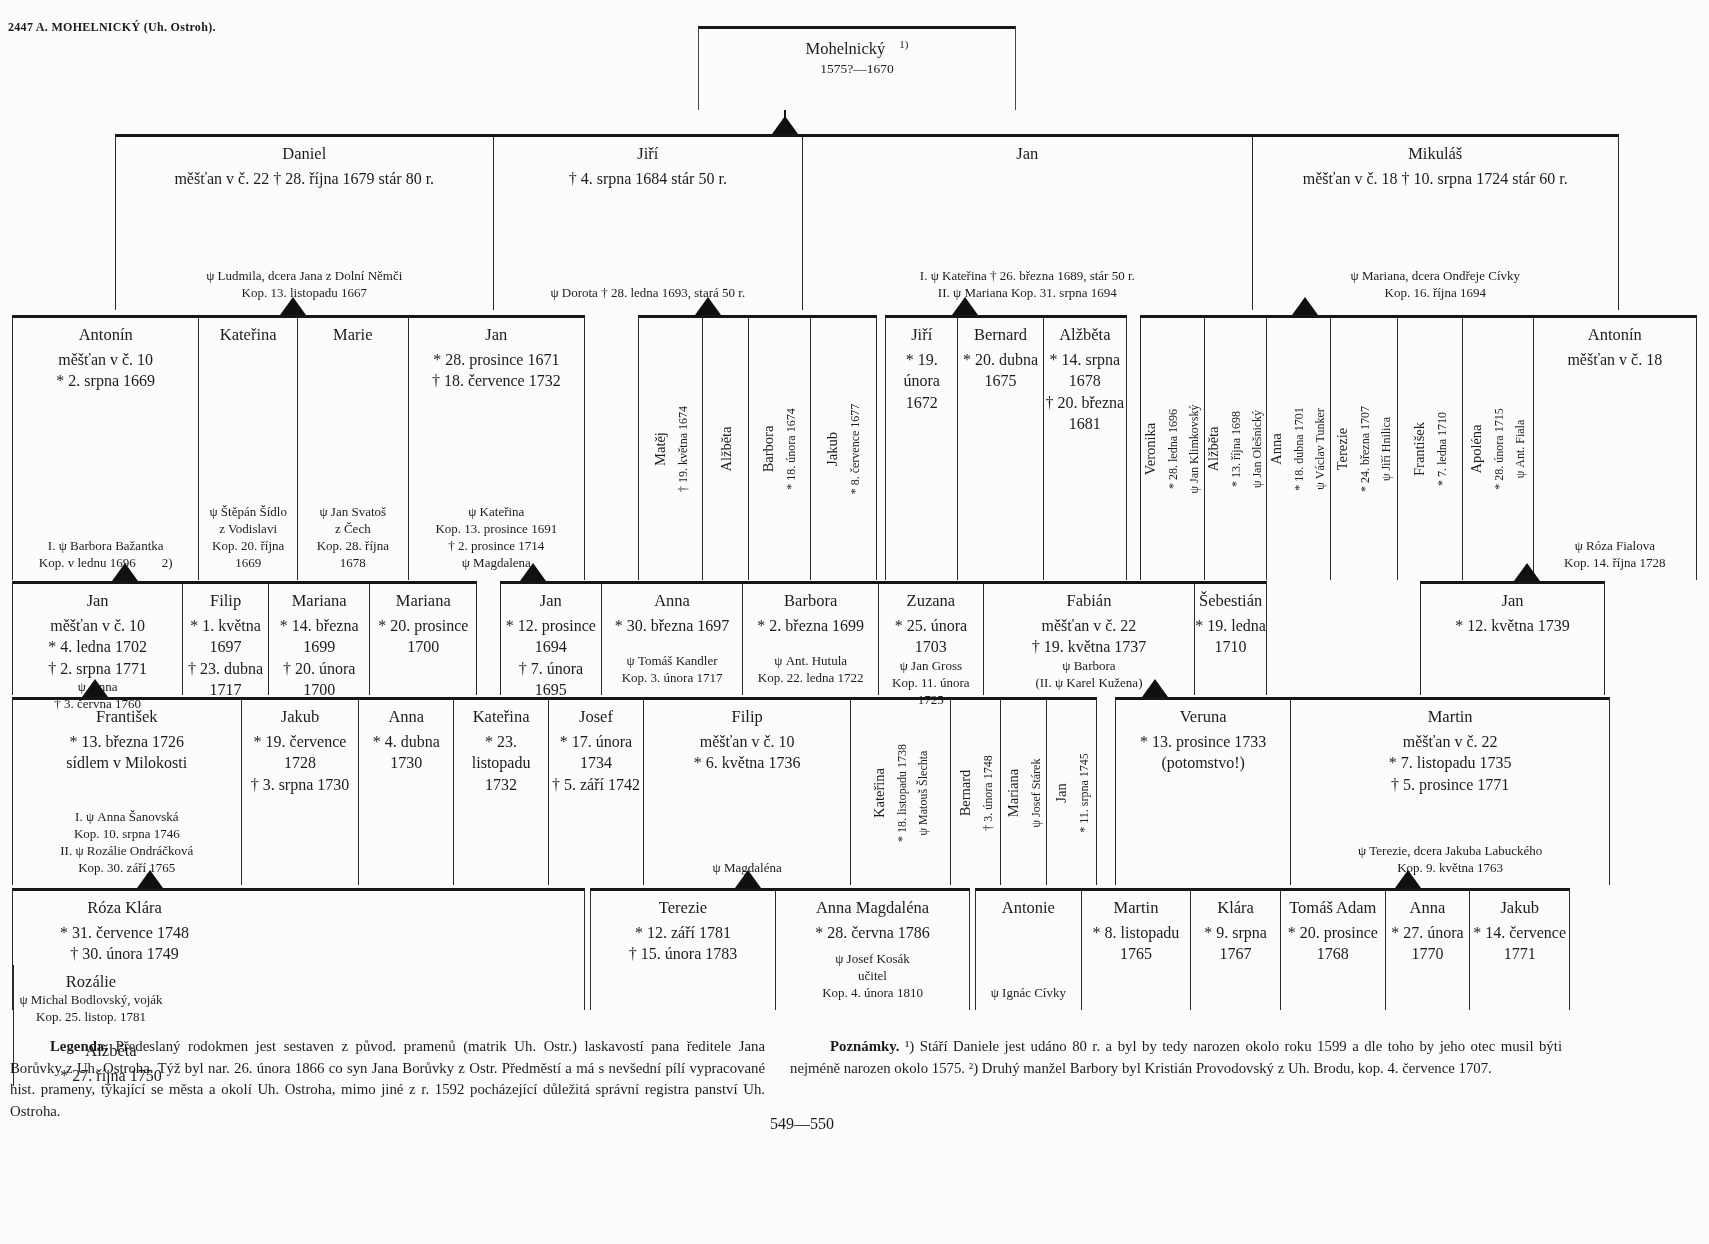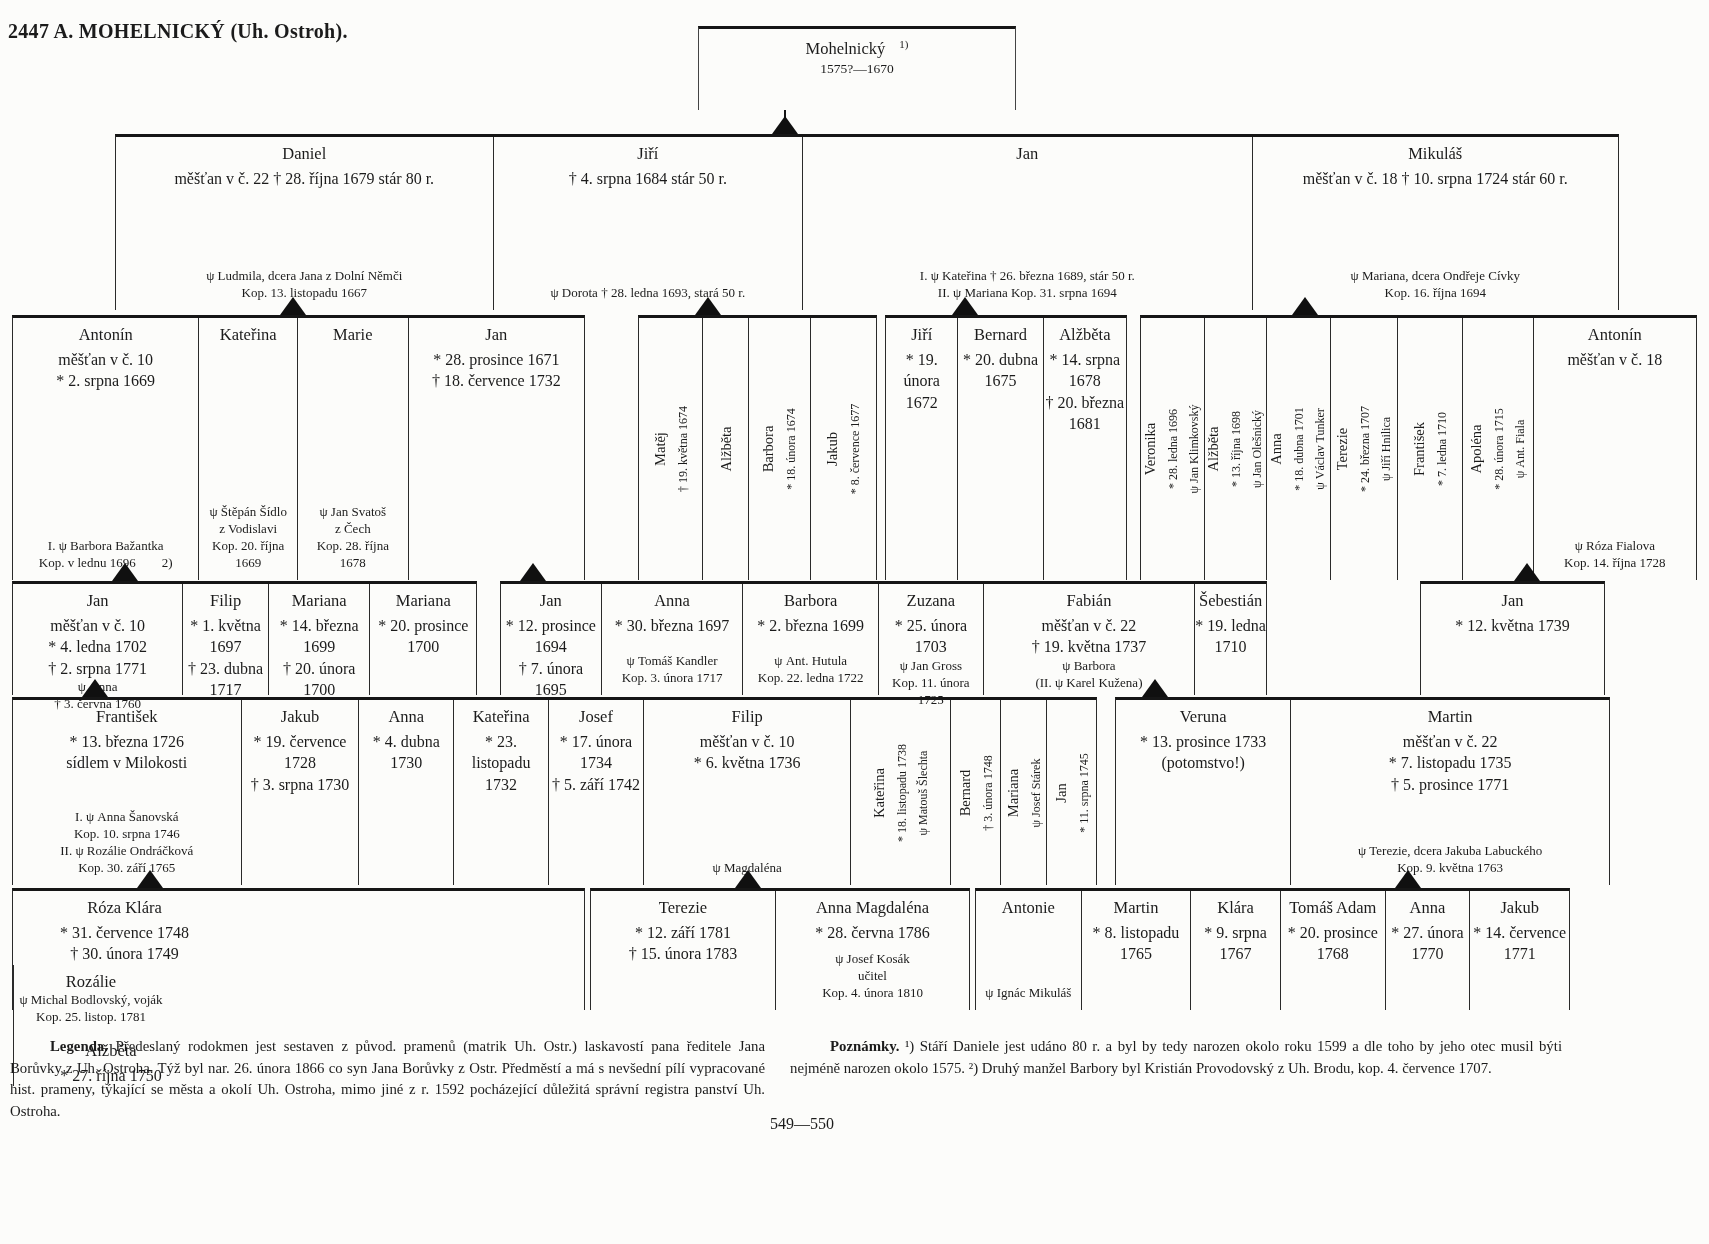--- a/index.html
+++ b/index.html
@@ -3,21 +3,21 @@
 <meta charset="utf-8">
 <style>
   html,body{margin:0;padding:0;}
   body{
     width:1709px;height:1244px;position:relative;
     background:#fcfcfa;color:#1b1b1b;
     font-family:"Liberation Serif","DejaVu Serif",serif;
     overflow:hidden;
   }
   .abs{position:absolute;}
-  .page-title{font-weight:bold;font-size:20px;letter-spacing:.3px;}
+  .page-title{font-weight:bold;font-size:12px;letter-spacing:.3px;}
   
   .g{
     position:absolute;display:flex;align-items:stretch;box-sizing:border-box;
     border-top:3px solid #161616;border-left:1px solid #2a2a2a;border-right:1px solid #2a2a2a;
   }
   .c{
     box-sizing:border-box;display:flex;flex-direction:column;align-items:center;
     padding-top:7px;text-align:center;
   }
   .c + .c, .vc + .c, .c + .vc, .vc + .vc{border-left:1px solid #2a2a2a;}
@@ -118,20 +118,24 @@
     <div class="d"></div>
     <div class="m">ψ Jan Svatoš
 z Čech
 Kop. 28. října
 1678</div>
   </div>
   <div class="c" style="width:177px;">
     <div class="n">Jan</div>
     <div class="d">* 28. prosince 1671
 † 18. července 1732</div>
+    <div class="m">ψ Kateřina
+Kop. 13. prosince 1691
+† 2. prosince 1714
+ψ Magdalena</div>
   </div>
 </div>
 
 <div class="g" style="left:638px;top:315px;width:239px;height:265px;">
   <div class="vc" style="width:64px;">
     <div class="vwrap" style="width:245px;">
       <div class="vn">Matěj</div>
       <div class="vd">† 19. května 1674</div>
     </div>
   </div>
@@ -417,21 +421,21 @@
     <div class="d">* 28. června 1786</div>
     <div class="m">ψ Josef Kosák
 učitel
 Kop. 4. února 1810</div>
   </div>
 </div>
 
 <div class="g" style="left:975px;top:888px;width:595px;height:122px;">
   <div class="c" style="width:105px;">
     <div class="n">Antonie</div>
-    <div class="m">ψ Ignác Mikuláš</div>
+    <div class="m">ψ Ignác Cívky</div>
   </div>
   <div class="c" style="width:110px;">
     <div class="n">Martin</div>
     <div class="d">* 8. listopadu
 1765</div>
   </div>
   <div class="c" style="width:90px;">
     <div class="n">Klára</div>
     <div class="d">* 9. srpna 1767</div>
   </div>

